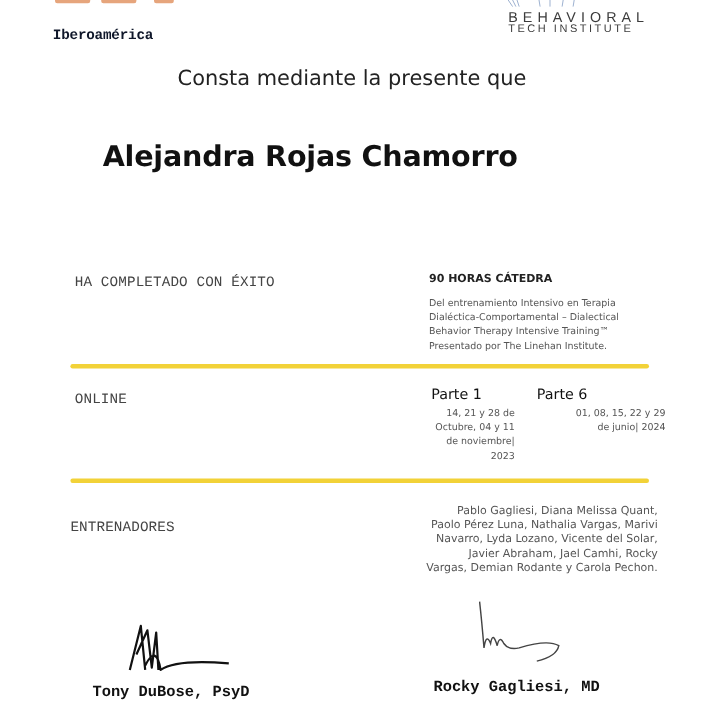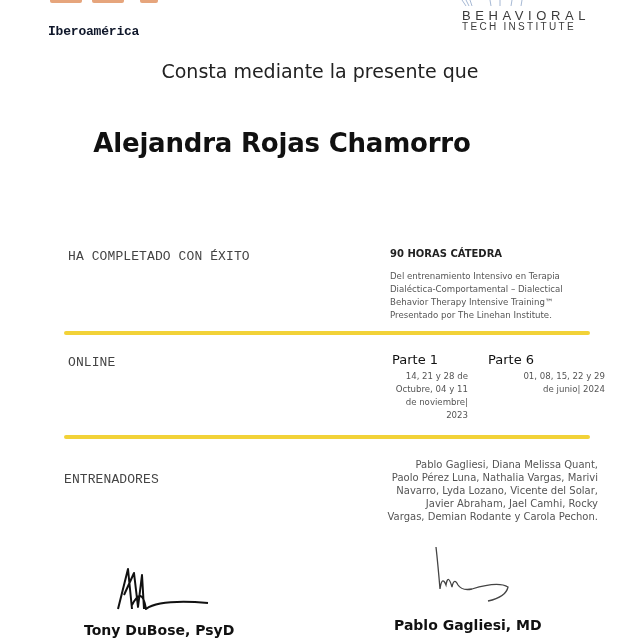--- a/index.html
+++ b/index.html
@@ -14,21 +14,21 @@
   .logo-right-l2 { left:462px; top:21px; font-family:"Liberation Sans", sans-serif; font-size:10px; letter-spacing:2.3px; color:#3b3b3b; }
   .intro { left:0; width:640px; top:60px; text-align:center; font-size:19px; color:#222; font-family:"DejaVu Sans", sans-serif; }
   .recipient { left:0; width:564px; top:128px; text-align:center; font-size:26px; font-weight:bold; color:#111; font-family:"DejaVu Sans", sans-serif; letter-spacing:-0.2px; }
   .label { font-size:13px; color:#444; font-family:Liberation Mono, monospace; letter-spacing:0.1px; }
   .hours-title { left:390px; top:248px; font-size:10px; font-weight:bold; color:#222; }
   .hours-desc { left:390px; top:270px; width:210px; font-size:8.6px; line-height:13px; color:#555; }
   .divider { left:64px; width:526px; height:4px; background:#f2d238; border-radius:2px; }
   .part-title { font-size:13px; font-weight:normal; color:#111; }
   .part-dates { font-size:8.6px; line-height:13px; color:#555;text-align:right; }
   .trainers-list { left:386px; top:458px; width:212px; text-align:right; font-size:10px; line-height:13px; color:#555; }
-  .sig-name { font-size:14px; font-weight:bold; color:#111; }
+  .sig-name { font-size:14px; font-weight:bold; color:#111;font-family:Liberation Mono, monospace; }
 </style>
 </head>
 <body>
 
 <div class="abs logo-left-bars">
   <span style="left:0;width:32px;"></span>
   <span style="left:42px;width:32px;"></span>
   <span style="left:90px;width:18px;"></span>
 </div>
 <div class="abs logo-left-text">Iberoamérica</div>
@@ -68,13 +68,13 @@
 <div class="abs trainers-list">Pablo Gagliesi, Diana Melissa Quant, Paolo Pérez Luna, Nathalia Vargas, Marivi Navarro, Lyda Lozano, Vicente del Solar, Javier Abraham, Jael Camhi, Rocky Vargas, Demian Rodante y Carola Pechon.</div>
 
 <svg class="abs" style="left:110px; top:565px; width:100px; height:50px;" viewBox="0 0 100 50">
   <path d="M8 44 L18 4 L22 44 M14 30 L24 8 L28 42 L32 10 L34 44 M22 40 Q32 20 36 44 Q50 34 98 38" stroke="#111" stroke-width="2" fill="none" stroke-linejoin="round"></path>
 </svg>
 <div class="abs sig-name" style="left:84px; top:622px;">Tony DuBose, PsyD</div>
 
 <svg class="abs" style="left:428px; top:545px; width:90px; height:70px;" viewBox="0 0 90 70">
   <path d="M8 2 Q10 20 12 44 Q14 30 18 40 Q20 28 24 42 Q26 32 30 40 Q34 46 44 44 Q70 36 80 42 Q78 52 60 56" stroke="#444" stroke-width="1.3" fill="none"></path>
 </svg>
-<div class="abs sig-name" style="left:394px; top:617px;">Pablo Gagliesi, MD</div>
+<div class="abs sig-name" style="left:394px; top:617px;">Rocky Gagliesi, MD</div>
 
 </body></html>

